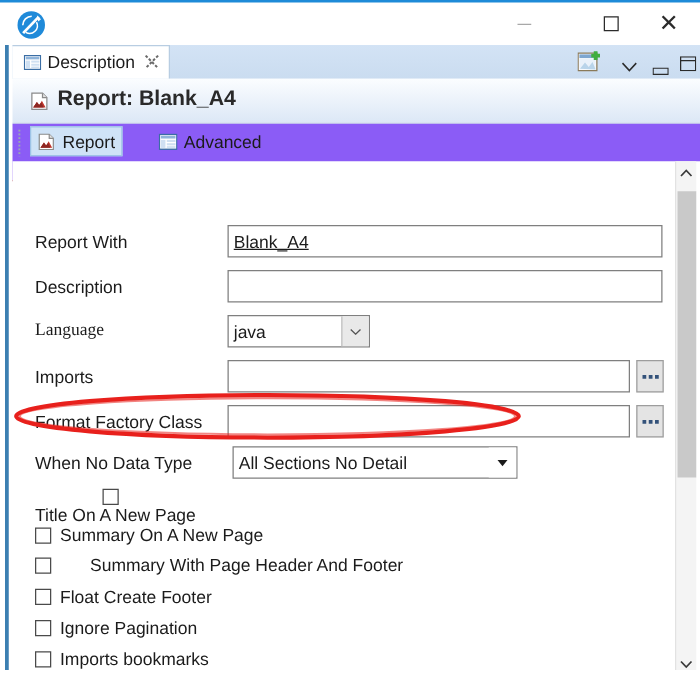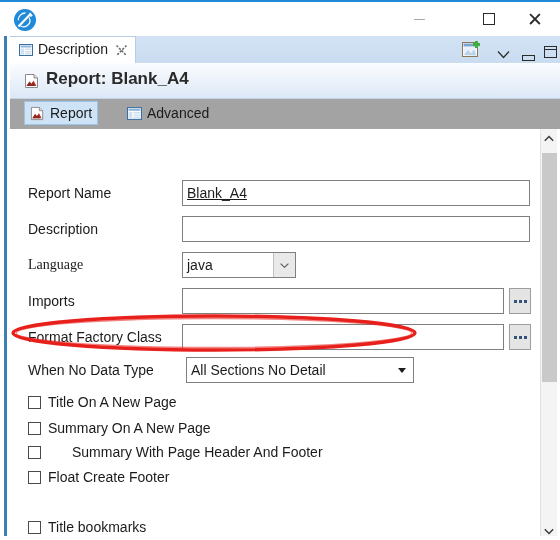--- a/index.html
+++ b/index.html
@@ -165,21 +165,21 @@
     border-left: 4px solid transparent;
     border-right: 4px solid transparent;
     border-top: 5px solid #1b1b1b;
   }
 
   
   .inner-tabs {
     position: absolute;
     left: 3px; top: 63px;
     width: 551px; height: 46px;
-    background: #a3a3a3;
+    background: #8b5cf6;
     border-bottom: 1px solid #c2410c;
     box-sizing: border-box;
   }
   .drag-handle {
     position: absolute;
     left: 4px; top: 4px;
     width: 3px; height: 22px;
     background-image: radial-gradient(#9aa6b2 0.6px, transparent 0.8px);
     background-size: 3px 3px;
   }
@@ -477,21 +477,21 @@
             <rect x="6" y="10.2" width="6.5" height="1.3" fill="#cfe0f2"></rect>
           </svg>
         </span>
         <span class="itab-label">Advanced</span>
       </div>
     </div>
 
     <div class="body-area">
 
       <div class="form-row" style="top:51px;">
-        <div class="lbl" style="top:0;">Report Name</div>
+        <div class="lbl" style="top:0;">Report With</div>
         <div class="txtfield" style="left:172px; top:0; width:348px;">Blank_A4</div>
       </div>
 
       <div class="form-row" style="top:87px;">
         <div class="lbl" style="top:0;">Description</div>
         <div class="txtfield" style="left:172px; top:0; width:348px;"></div>
       </div>
 
       <div class="form-row" style="top:123px;">
         <div class="lbl" style="top:0;font-family:Liberation Serif, serif;">Language</div>
@@ -528,39 +528,43 @@
       <div class="form-row" style="top:228px;">
         <div class="lbl" style="top:0;">When No Data Type</div>
         <div class="combo" style="left:176px; top:0; width:228px;">
           <div class="combo-text">All Sections No Detail</div>
           <div class="combo-btn" style="background:#ffffff; border-left:none;">
             <div class="tri-down"></div>
           </div>
         </div>
       </div>
 
-      <div class="cbrow" style="top:262px;">
+      <div class="cbrow" style="top:262px;flex-direction:column;">
         <span class="cbox"></span>
         <span class="cblabel">Title On A New Page</span>
       </div>
       <div class="cbrow" style="top:288px;">
         <span class="cbox"></span>
         <span class="cblabel">Summary On A New Page</span>
       </div>
       <div class="cbrow" style="top:312px;gap:24px;">
         <span class="cbox"></span>
         <span class="cblabel">Summary With Page Header And Footer</span>
       </div>
       <div class="cbrow" style="top:337px;">
         <span class="cbox"></span>
         <span class="cblabel">Float Create Footer</span>
       </div>
+      <div class="cbrow" style="top:362px;">
+        <span class="cbox"></span>
+        <span class="cblabel">Ignore Pagination</span>
+      </div>
       <div class="cbrow" style="top:387px;">
         <span class="cbox"></span>
-        <span class="cblabel">Title bookmarks</span>
+        <span class="cblabel">Imports bookmarks</span>
       </div>
 
     </div>
 
     <div class="scroll">
       <div class="scroll-arrow scroll-up">
         <svg width="10" height="7" viewBox="0 0 10 7">
           <path d="M0.8 5.8 L5 1.4 L9.2 5.8" stroke="#3a3a3a" stroke-width="1.4" fill="none"></path>
         </svg>
       </div>

